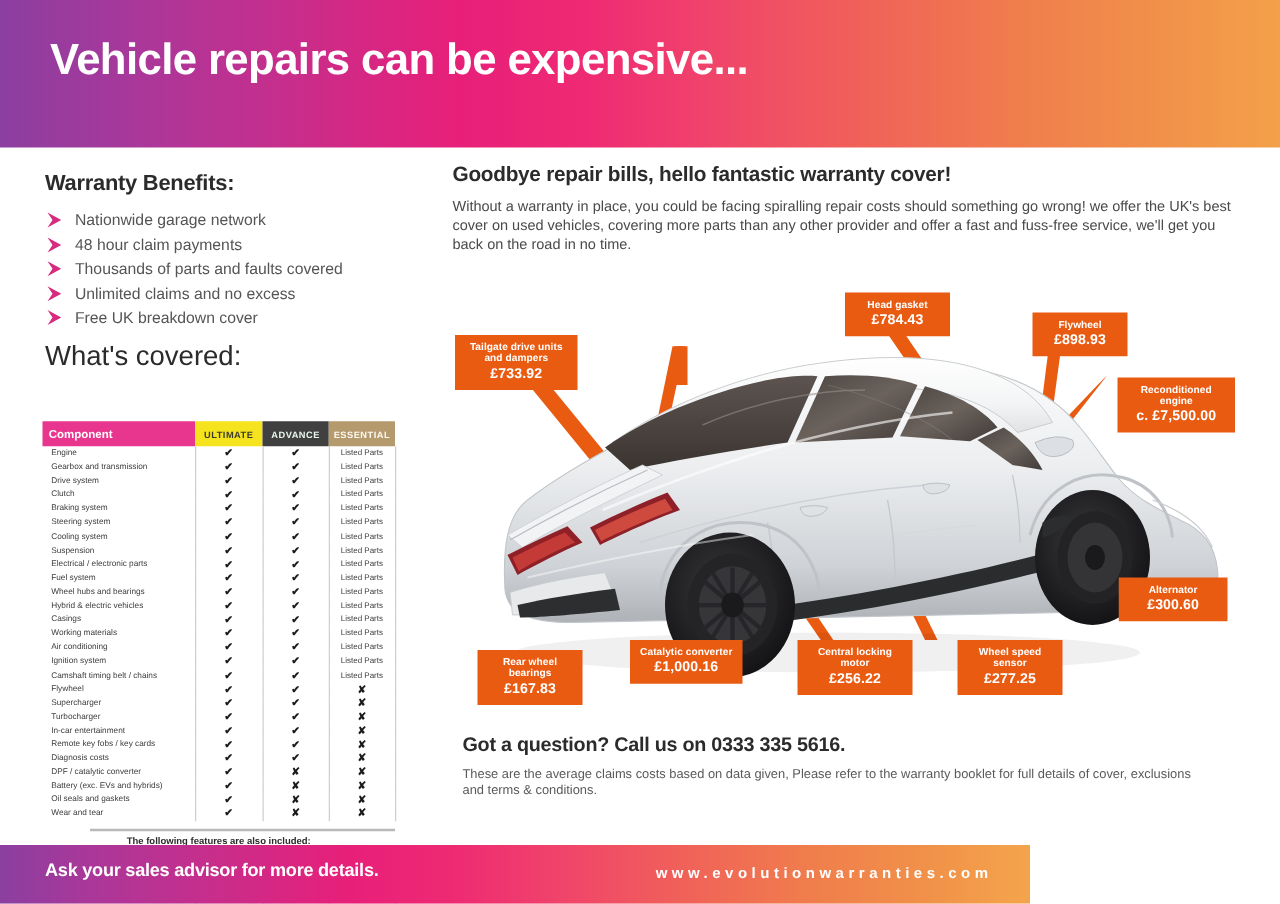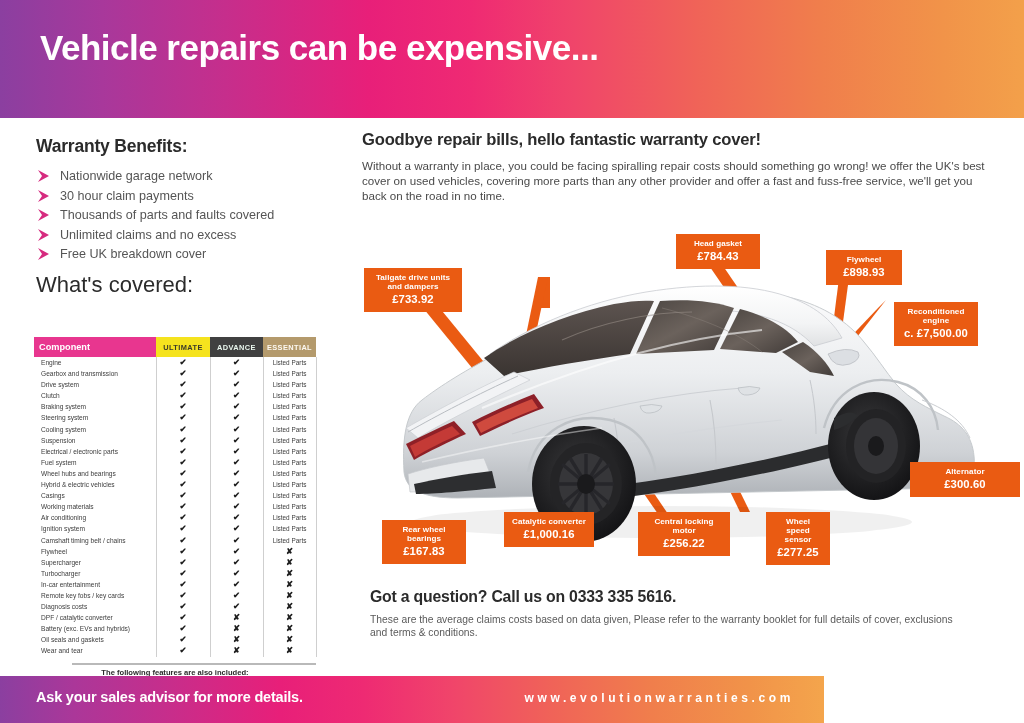--- a/index.html
+++ b/index.html
@@ -106,21 +106,21 @@
             </svg>
         </span>
         <span class="benefit-label">Nationwide garage network</span>
       </div>
       <div class="benefit-row">
         <span class="chev">
           <svg width="20" height="14" viewBox="0 0 20 14">
               <path d="M2 1 L13 7 L2 13 L6 7 Z" fill="#d62b7f"></path>
             </svg>
         </span>
-        <span class="benefit-label">30 hour claim payments</span>
+        <span class="benefit-label">48 hour claim payments</span>
       </div>
       <div class="benefit-row">
         <span class="chev">
           <svg width="20" height="14" viewBox="0 0 20 14">
               <path d="M2 1 L13 7 L2 13 L6 7 Z" fill="#d62b7f"></path>
             </svg>
         </span>
         <span class="benefit-label">Thousands of parts and faults covered</span>
       </div>
       <div class="benefit-row">
@@ -522,46 +522,46 @@
     <div class="callout" style="left:314px; top:12px; width:84px;">
       <div class="cname">Head gasket</div>
       <div class="cprice">£784.43</div>
     </div>
 
     <div class="callout" style="left:464px; top:28px; width:76px;">
       <div class="cname">Flywheel</div>
       <div class="cprice">£898.93</div>
     </div>
 
-    <div class="callout" style="left:532px; top:80px; width:84px;">
+    <div class="callout" style="left:532px; top:80px; width:94px;">
       <div class="cname">Reconditioned engine</div>
       <div class="cprice">c. £7,500.00</div>
     </div>
 
-    <div class="callout" style="left:548px; top:240px; width:110px;">
+    <div class="callout" style="left:533px; top:240px; width:87px;">
       <div class="cname">Alternator</div>
       <div class="cprice">£300.60</div>
     </div>
 
     <div class="callout" style="left:20px; top:298px; width:84px;">
       <div class="cname">Rear wheel bearings</div>
       <div class="cprice">£167.83</div>
     </div>
 
     <div class="callout" style="left:142px; top:290px; width:90px;">
       <div class="cname">Catalytic converter</div>
       <div class="cprice">£1,000.16</div>
     </div>
 
     <div class="callout" style="left:276px; top:290px; width:92px;">
       <div class="cname">Central locking motor</div>
       <div class="cprice">£256.22</div>
     </div>
 
-    <div class="callout" style="left:404px; top:290px; width:64px;">
+    <div class="callout" style="left:404px; top:290px; width:84px;">
       <div class="cname">Wheel speed sensor</div>
       <div class="cprice">£277.25</div>
     </div>
   </div>
 
   <div class="cta">
     <div class="cta-title">Got a question? Call us on 0333 335 5616.</div>
     <div class="cta-note">These are the average claims costs based on data given, Please refer to the warranty booklet for full details of cover, exclusions and terms &amp; conditions.</div>
   </div>
 

